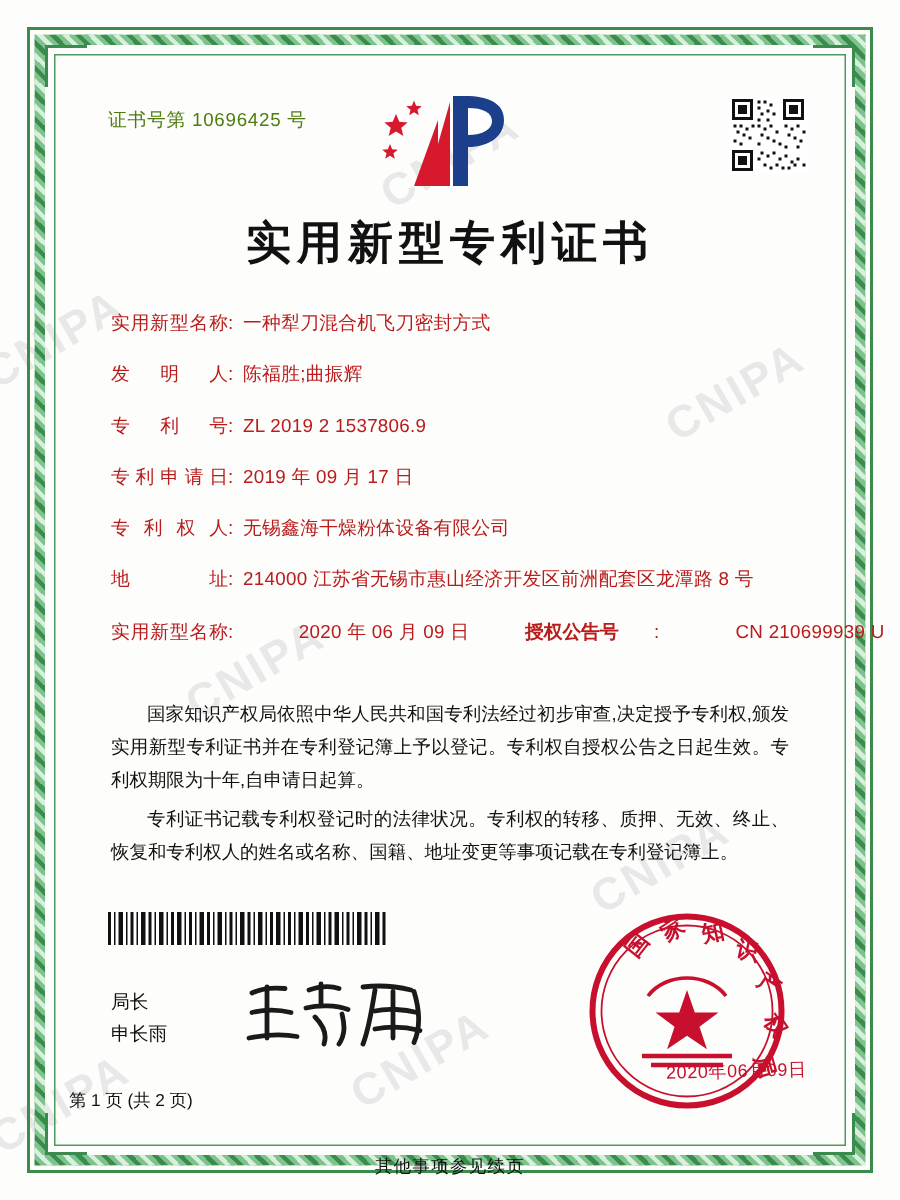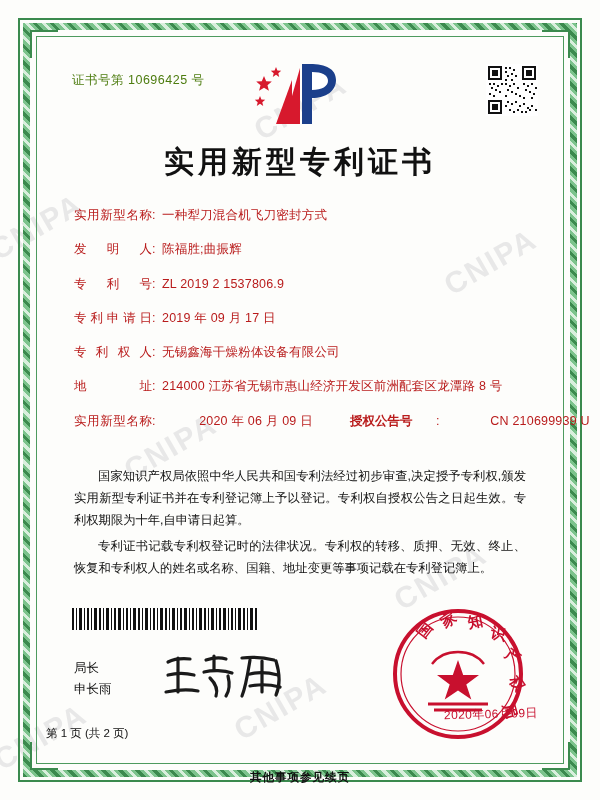--- a/index.html
+++ b/index.html
@@ -237,21 +237,20 @@
   }
 
   .footer-note {
     position: absolute;
     left: 0; right: 0;
     top: 770px;
     text-align: center;
     font-size: 11.5px;
     color: #111;
     letter-spacing: 1px;
-    font-weight: bold;
   }
 </style>
 </head>
 <body>
 
 <div id="certificate">
 
   <div class="watermark wm1">CNIPA</div>
   <div class="watermark wm2">CNIPA</div>
   <div class="watermark wm3">CNIPA</div>

